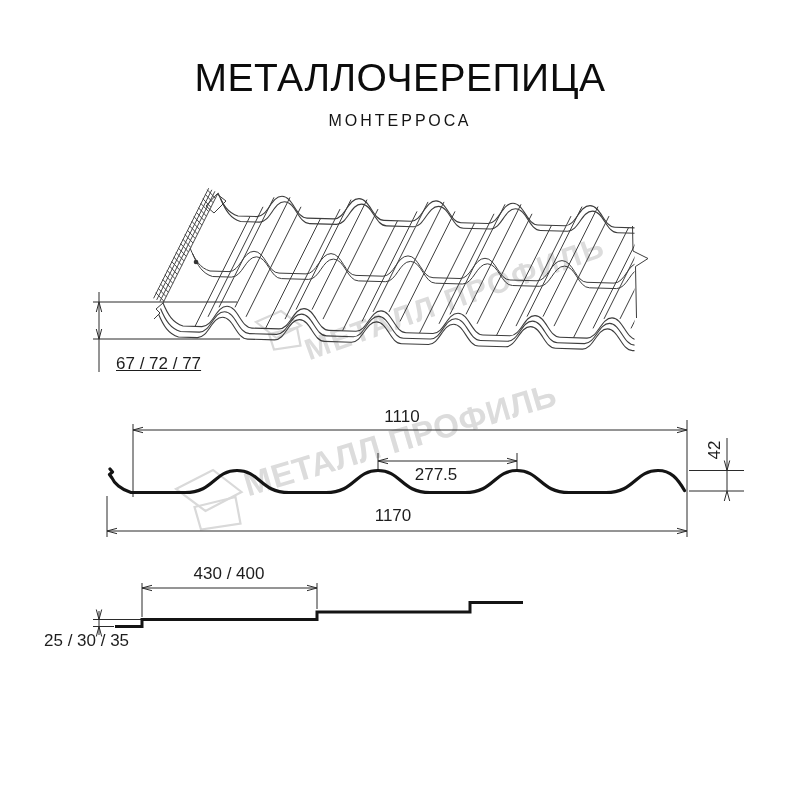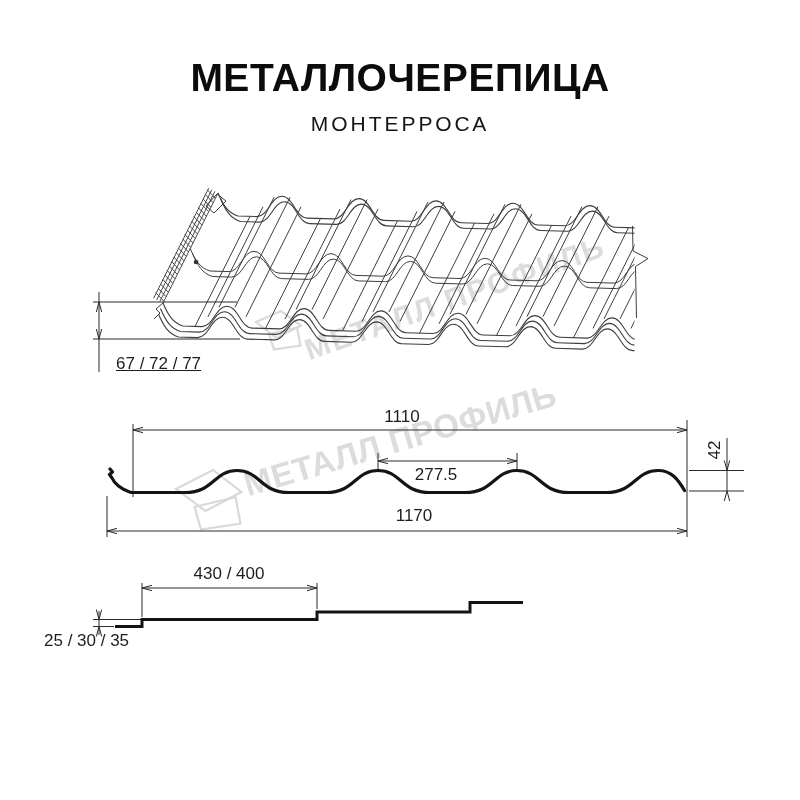--- a/index.html
+++ b/index.html
@@ -1,21 +1,21 @@
 <!DOCTYPE html>
 <html><head>
 <meta charset="utf-8">
 <style>
   html,body{margin:0;padding:0;background:#fff;}
   .page{position:relative;width:800px;height:800px;background:#fff;overflow:hidden;
         font-family:"Liberation Sans",sans-serif;}
   .title{position:absolute;left:0;top:56px;width:800px;text-align:center;
-         font-size:39px;font-weight:700;letter-spacing:.5px;color:#0c0c0c;}
+         font-size:39px;font-weight:400;letter-spacing:.5px;color:#0c0c0c;}
   .subtitle{position:absolute;left:0;top:112px;width:800px;text-align:center;
-         font-size:21px;font-weight:500;letter-spacing:3px;color:#141414;}
+         font-size:16px;font-weight:500;letter-spacing:3px;color:#141414;}
   .dimlabel{position:absolute;font-size:17px;color:#1d1d1d;white-space:nowrap;}
   .center{transform:translateX(-50%);}
   .rot{transform:translate(-50%,-50%) rotate(-90deg);}
   .wm{position:absolute;font-weight:700;white-space:nowrap;color:#dcdcdc;
       transform-origin:0 50%;user-select:none;}
   .wm1{left:306px;top:351px;font-size:30px;letter-spacing:2px;transform:translateY(-50%) rotate(-19.5deg);}
   .wm2{left:245px;top:486px;font-size:33px;letter-spacing:0.5px;transform:translateY(-50%) rotate(-16.5deg);}
   svg#art{position:absolute;left:0;top:0;}
 </style>
 </head>
@@ -158,16 +158,16 @@
       </g>
   </svg>
 
   <div class="title">МЕТАЛЛОЧЕРЕПИЦА</div>
   <div class="subtitle">МОНТЕРРОСА</div>
 
   <div class="dimlabel" style="left:116px;top:354px;text-decoration:underline;">67 / 72 / 77</div>
   <div class="dimlabel center" style="left:402px;top:407px;">1110</div>
   <div class="dimlabel center" style="left:436px;top:441px;margin-top:24px;">277.5</div>
   <div class="dimlabel rot" style="left:715px;top:450px;">42</div>
-  <div class="dimlabel center" style="left:414px;top:506px;">1170</div>
+  <div class="dimlabel center" style="left:393px;top:506px;">1170</div>
   <div class="dimlabel center" style="left:229px;top:564px;">430 / 400</div>
   <div class="dimlabel" style="left:44px;top:631px;">25 / 30 / 35</div>
 </div>
 
 </body></html>

